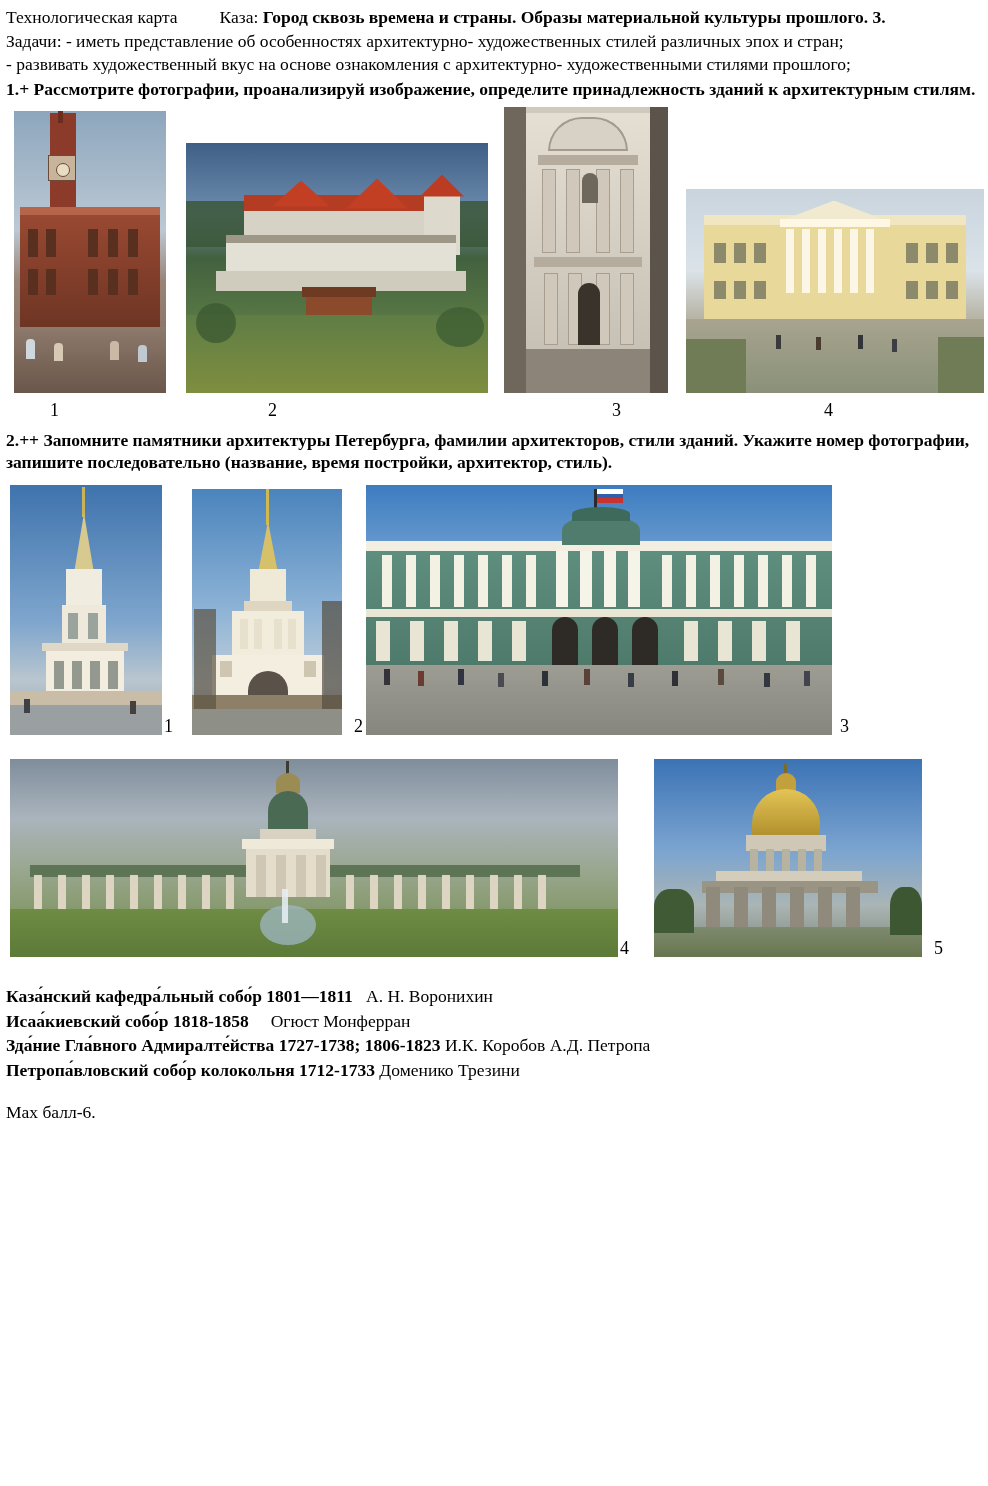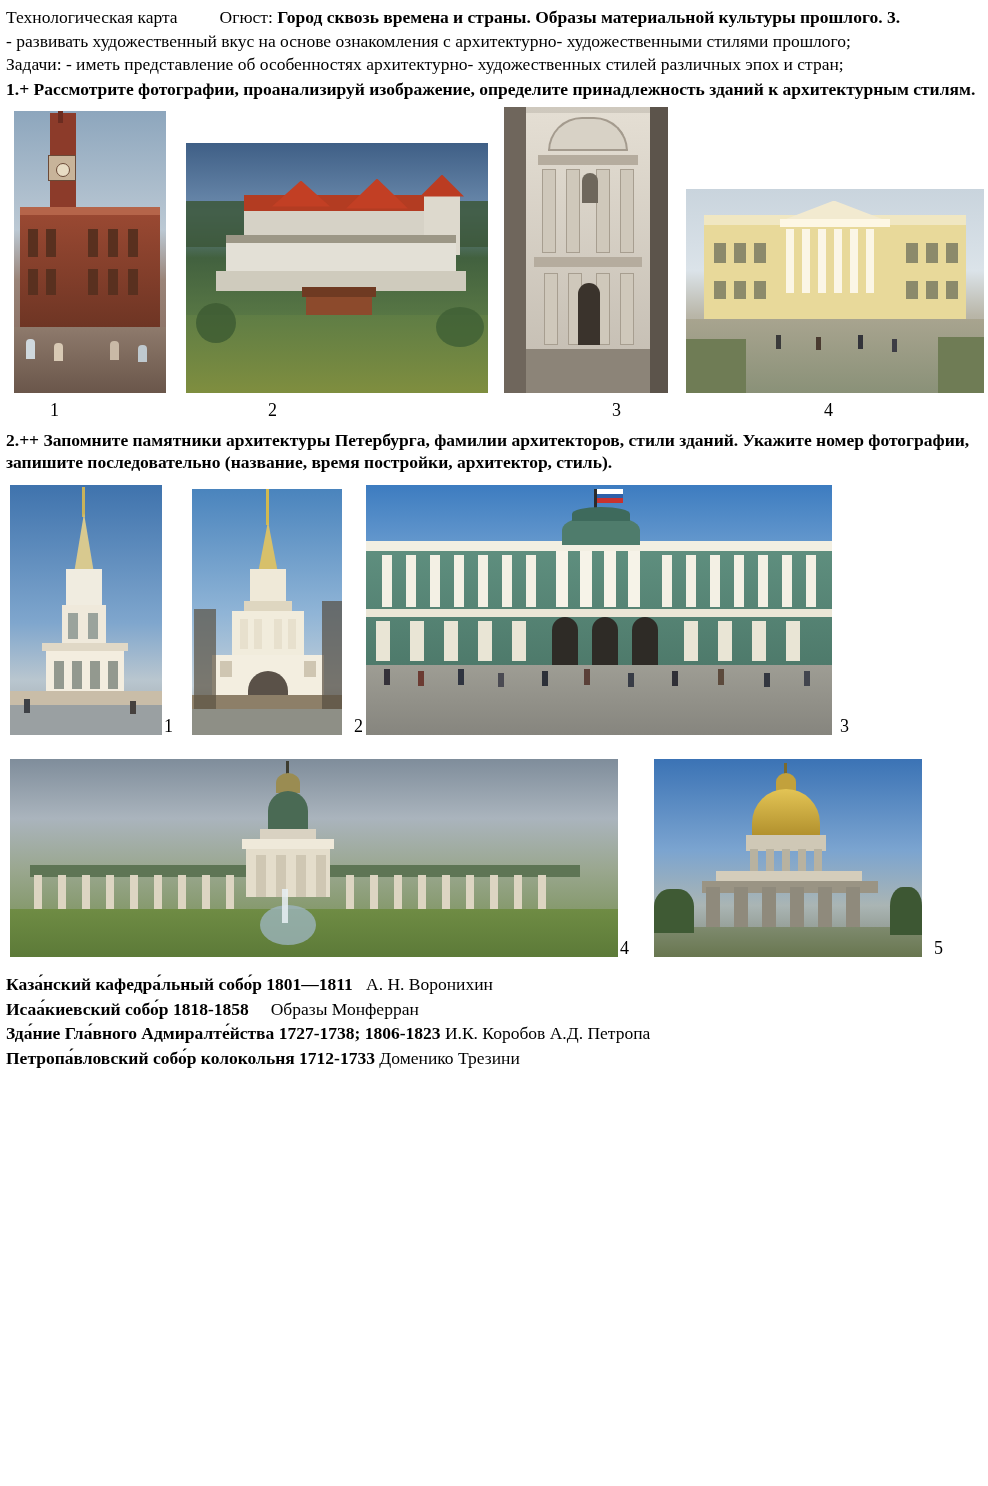--- a/index.html
+++ b/index.html
@@ -58,21 +58,21 @@
   }
 
   
   .row3 {
     position: relative;
     height: 212px;
     margin-top: 6px;
   }
 
   .caption-list {
-    margin-top: 2px;
+    margin-top: 14px;
   }
   .caption-list div {
     margin-bottom: 2px;
   }
   .cap-b { font-weight: bold; }
 
   .final {
     margin-top: 20px;
   }
   .final .q {
@@ -84,30 +84,30 @@
 
   
   .bldg { position: absolute; }
 </style>
 </head>
 <body>
 
 <div class="page">
 
   <div class="intro-line">
-    <span>Технологическая карта</span><span class="tab-gap"></span><span>Огюст:</span>
+    <span>Технологическая карта</span><span class="tab-gap"></span><span>Каза:</span>
     <span class="bold">Город сквозь времена и страны. Образы материальной культуры прошлого. 3.</span>
   </div>
 
   <div class="task-block">
-    <div>- развивать художественный вкус на основе ознакомления с архитектурно- художественными стилями прошлого;</div>
     <div>
       <span>Задачи:</span>
       <span>- иметь представление об особенностях архитектурно- художественных стилей различных эпох и стран;</span>
     </div>
+    <div>- развивать художественный вкус на основе ознакомления с архитектурно- художественными стилями прошлого;</div>
   </div>
 
   <div class="task-bold">1.+ Рассмотрите фотографии, проанализируй изображение, определите принадлежность зданий к архитектурным стилям.</div>
 
   <div class="row1">
 
     <div class="ph" style="left:8px; top:4px; width:152px; height:282px; background:linear-gradient(#8da6bd 0%, #bcc9d4 42%, #9a8478 60%, #7d6155 100%);">
       <div class="bldg" style="left:36px; top:2px; width:26px; height:120px; background:#8c3b2a;"></div>
       <div class="bldg" style="left:44px; top:-14px; width:5px; height:26px; background:#6b2c20;"></div>
       <div class="bldg" style="left:34px; top:44px; width:28px; height:26px; background:#c8b49a; border:1px solid #6b4a38; box-sizing:border-box;"></div>
@@ -369,28 +369,29 @@
     <div class="num" style="left:928px; top:178px;">5</div>
   </div>
 
   <div class="caption-list">
     <div>
       <span class="cap-b">Каза́нский кафедра́льный собо́р 1801—1811</span>
       &nbsp;&nbsp;<span>А. Н. Воронихин</span>
     </div>
     <div>
       <span class="cap-b">Исаа́киевский собо́р 1818-1858</span>
-      &nbsp;&nbsp;&nbsp;&nbsp;<span>Образы Монферран</span>
+      &nbsp;&nbsp;&nbsp;&nbsp;<span>Огюст Монферран</span>
     </div>
     <div>
       <span class="cap-b">Зда́ние Гла́вного Адмиралте́йства 1727-1738; 1806-1823</span>
       <span>И.К. Коробов  А.Д. Петропа</span>
     </div>
     <div>
       <span class="cap-b">Петропа́вловский собо́р колокольня 1712-1733</span>
       <span>Доменико Трезини</span>
     </div>
   </div>
 
   <div class="final">
+    <div class="max">Max балл-6.</div>
   </div>
 
 </div>
 
 </body></html>

